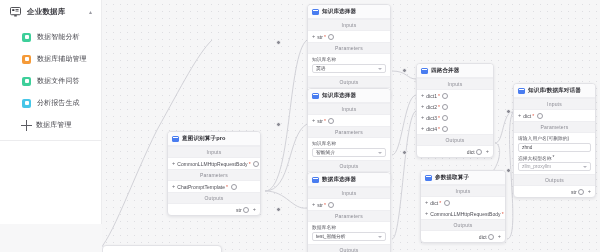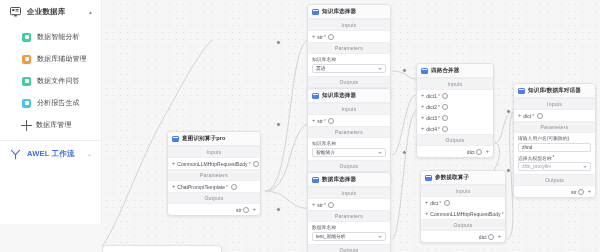--- a/index.html
+++ b/index.html
@@ -173,30 +173,20 @@
 
       <div class="sb-item add">
         <span class="plus"></span>
         <span class="il" style="margin-left:4px">数据库管理</span>
       </div>
     </div>
 
     <div class="sb-sep"></div>
 
 
-    <div class="sb-group blue" style="height:26px">
-      <span class="gi">
-        <svg width="11" height="11" viewBox="0 0 12 12">
-          <path d="M1.6 1.4 L6 6.2 L10.4 1.4" fill="none" stroke="#3d6fe0" stroke-width="1.2" stroke-linecap="round"></path>
-          <line x1="6" y1="6.2" x2="6" y2="10.6" stroke="#3d6fe0" stroke-width="1.2" stroke-linecap="round"></line>
-        </svg>
-      </span>
-      <span class="gl">AWEL 工作流</span>
-      <span class="car" style="color:#8ea7e8">⌄</span>
-    </div>
   </div>
 
   <div id="canvas">
 
     <svg id="edges">
       <g fill="none" stroke="#d2d2d8" stroke-width="1">
 
         <path d="M-5,252 C10,240 30,180 55,130 C80,85 95,55 110,40"></path>
 
         <path d="M163,191 C190,191 185,55 205,40"></path>

